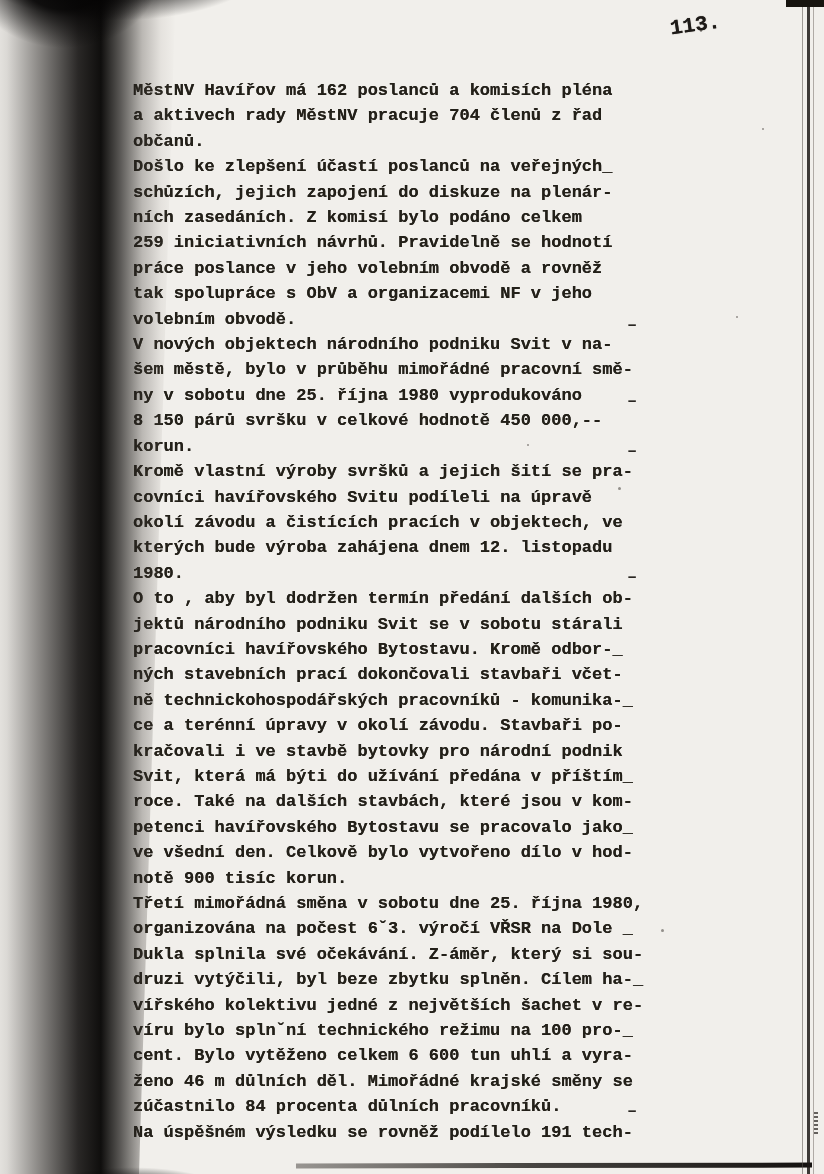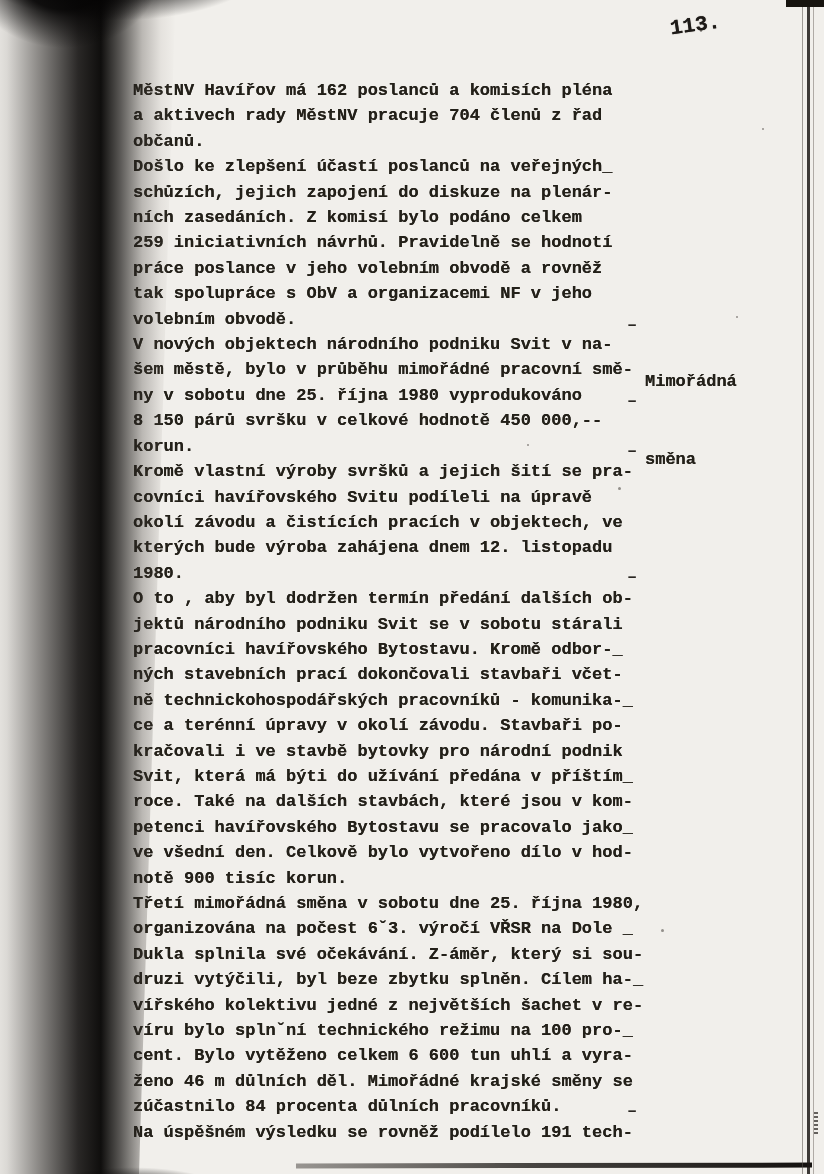--- a/index.html
+++ b/index.html
@@ -74,24 +74,20 @@
   <div id="text-block" style="color: rgb(35, 32, 25);"><div class="line">MěstNV Havířov má 162 poslanců a komisích pléna</div><div class="line">a aktivech rady MěstNV pracuje 704 členů z řad</div><div class="line">občanů.</div><div class="line">Došlo ke zlepšení účastí poslanců na veřejných_</div><div class="line">schůzích, jejich zapojení do diskuze na plenár-</div><div class="line">ních zasedáních. Z komisí bylo podáno celkem</div><div class="line">259 iniciativních návrhů. Pravidelně se hodnotí</div><div class="line">práce poslance v jeho volebním obvodě a rovněž</div><div class="line">tak spolupráce s ObV a organizacemi NF v jeho</div><div class="line">volebním obvodě.</div><div class="line">V nových objektech národního podniku Svit v na-</div><div class="line">šem městě, bylo v průběhu mimořádné pracovní smě-</div><div class="line">ny v sobotu dne 25. října 1980 vyprodukováno</div><div class="line">8 150 párů svršku v celkové hodnotě 450 000,--</div><div class="line">korun.</div><div class="line">Kromě vlastní výroby svršků a jejich šití se pra-</div><div class="line">covníci havířovského Svitu podíleli na úpravě</div><div class="line">okolí závodu a čistících pracích v objektech, ve</div><div class="line">kterých bude výroba zahájena dnem 12. listopadu</div><div class="line">1980.</div><div class="line">O to , aby byl dodržen termín předání dalších ob-</div><div class="line">jektů národního podniku Svit se v sobotu stárali</div><div class="line">pracovníci havířovského Bytostavu. Kromě odbor-_</div><div class="line">ných stavebních prací dokončovali stavbaři včet-</div><div class="line">ně technickohospodářských pracovníků - komunika-_</div><div class="line">ce a terénní úpravy v okolí závodu. Stavbaři po-</div><div class="line">kračovali i ve stavbě bytovky pro národní podnik</div><div class="line">Svit, která má býti do užívání předána v příštím_</div><div class="line">roce. Také na dalších stavbách, které jsou v kom-</div><div class="line">petenci havířovského Bytostavu se pracovalo jako_</div><div class="line">ve všední den. Celkově bylo vytvořeno dílo v hod-</div><div class="line">notě 900 tisíc korun.</div><div class="line">Třetí mimořádná směna v sobotu dne 25. října 1980,</div><div class="line">organizována na počest 6ˇ3. výročí VŘSR na Dole _</div><div class="line">Dukla splnila své očekávání. Z-áměr, který si sou-</div><div class="line">druzi vytýčili, byl beze zbytku splněn. Cílem ha-_</div><div class="line">vířského kolektivu jedné z největších šachet v re-</div><div class="line">víru bylo splnˇní technického režimu na 100 pro-_</div><div class="line">cent. Bylo vytěženo celkem 6 600 tun uhlí a vyra-</div><div class="line">ženo 46 m důlních děl. Mimořádné krajské směny se</div><div class="line">zúčastnilo 84 procenta důlních pracovníků.</div><div class="line">Na úspěšném výsledku se rovněž podílelo 191 tech-</div></div>
 
   <div id="margin-marks">
       <div class="mark" style="top: 316px;">–</div>
       <div class="mark" style="top: 392px;">–</div>
       <div class="mark" style="top: 442px;">–</div>
       <div class="mark" style="top: 568px;">–</div>
       <div class="mark" style="top: 1102px;">–</div>
     </div>
 
-  <div id="margin-note">
-    <div>Mimořádná</div>
-    <div>směna</div>
-  </div>
 
   <div id="page-number">113.</div>
 
   <div class="gutter"></div>
   <div class="gutter-top"></div>
   <div class="gutter-top2"></div>
   <div class="gutter-bottom"></div>
 
   <div class="bottom-edge"></div>
   <div class="edge-a"></div>

